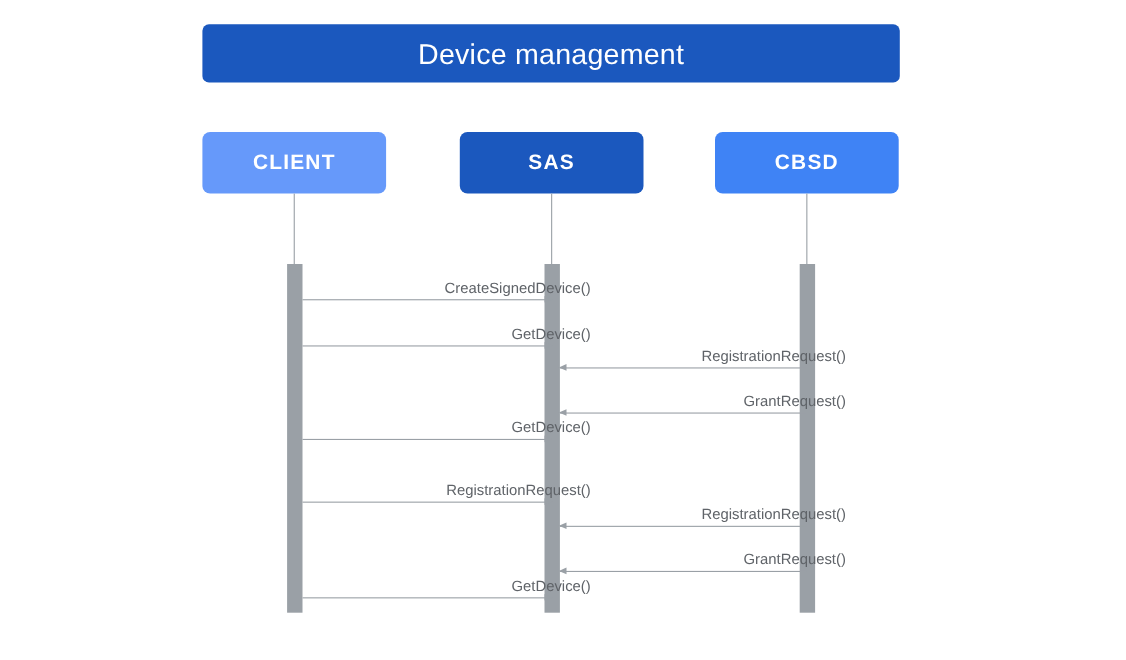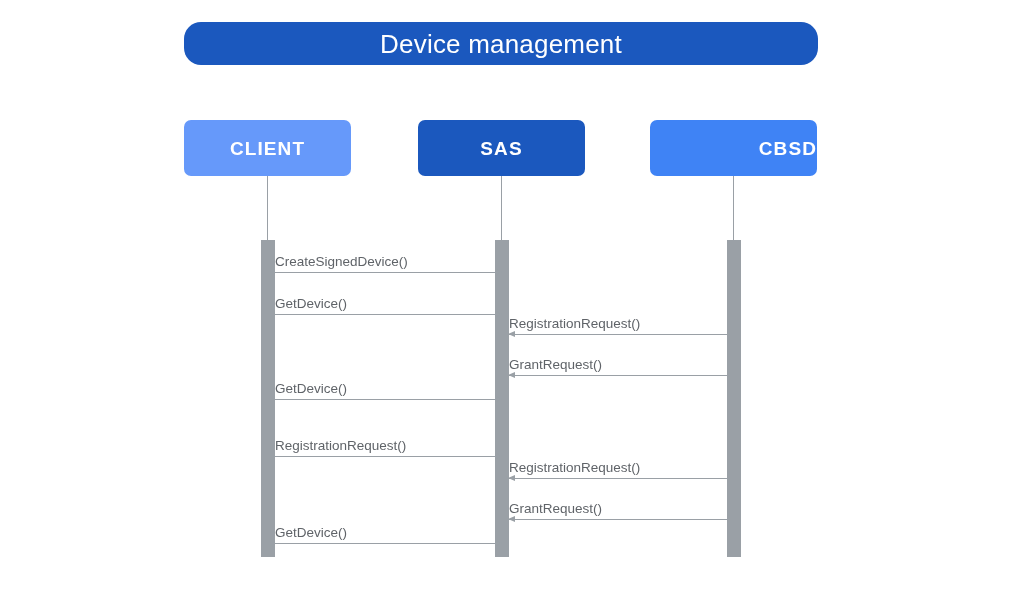--- a/index.html
+++ b/index.html
@@ -20,22 +20,22 @@
     position: absolute;
     inset: 0;
   }
 
   
   .title-bar {
     position: absolute;
     left: 184px;
     top: 22px;
     width: 634px;
-    height: 43px;
-    border-radius: 17px;
+    height: 53px;
+    border-radius: 6px;
     background: #1b58be;
     display: flex;
     align-items: center;
     justify-content: center;
   }
   .title-bar .title-text {
     color: #ffffff;
     font-size: 26px;
     font-weight: 400;
     letter-spacing: 0.2px;
@@ -94,46 +94,47 @@
   }
   .message.dir-left .arrow-head {
     left: -1px;
     border-right: 7px solid #9aa0a6;
   }
   .message .message-label {
     position: absolute;
     bottom: 5px;
     left: 0;
     width: 100%;
-    text-align: left;
+    text-align: right;
     color: #5f6368;
     font-size: 13.5px;
     font-weight: 400;
     line-height: 1;
     white-space: nowrap;
+    padding-left: 36px;
   }
 </style>
 </head>
 <body>
 
 <div id="diagram">
 
   <div class="title-bar">
     <span class="title-text">Device management</span>
   </div>
 
   <div class="participant" style="left:418px; width:167px; background:#1b58be;">
     <span class="participant-label">SAS</span>
   </div>
 
   <div class="participant" style="left:184px; width:167px; background:#6699fa;">
     <span class="participant-label">CLIENT</span>
   </div>
 
-  <div class="participant" style="left:650px; width:167px; background:#3f83f5;justify-content:flex-end;">
+  <div class="participant" style="left:650px; width:167px; background:#3f83f5;">
     <span class="participant-label">CBSD</span>
   </div>
 
   <div class="lifeline" style="left:267px; top:176px; height:64px;"></div>
   <div class="lifeline" style="left:501px; top:176px; height:64px;"></div>
   <div class="lifeline" style="left:733px; top:176px; height:64px;"></div>
 
   <div class="activation" style="left:261px; top:240px; height:317px;"></div>
   <div class="activation" style="left:495px; top:240px; height:317px;"></div>
   <div class="activation" style="left:727px; top:240px; height:317px;"></div>

